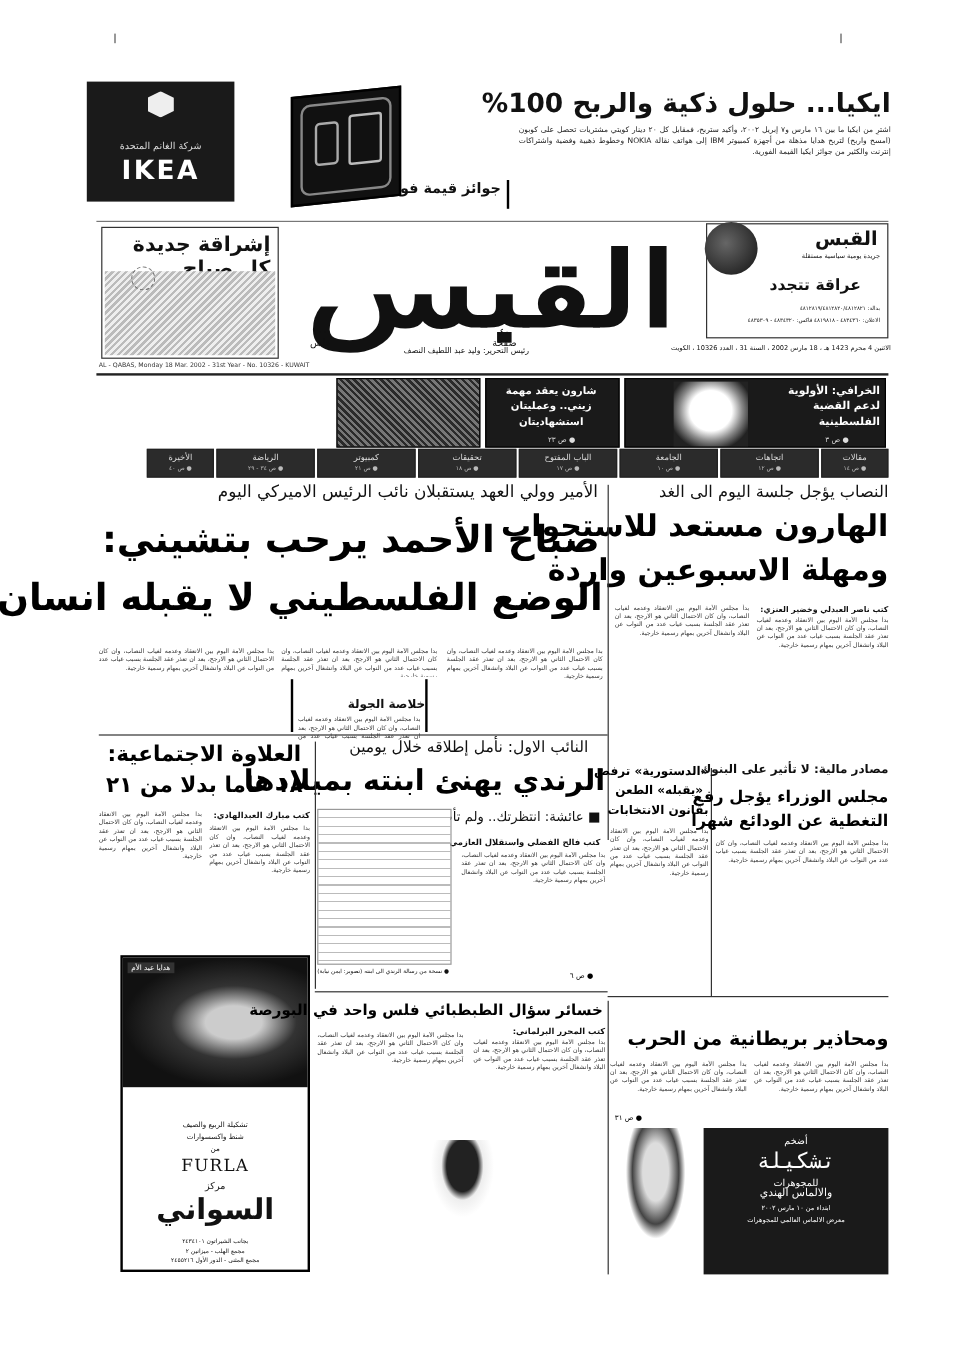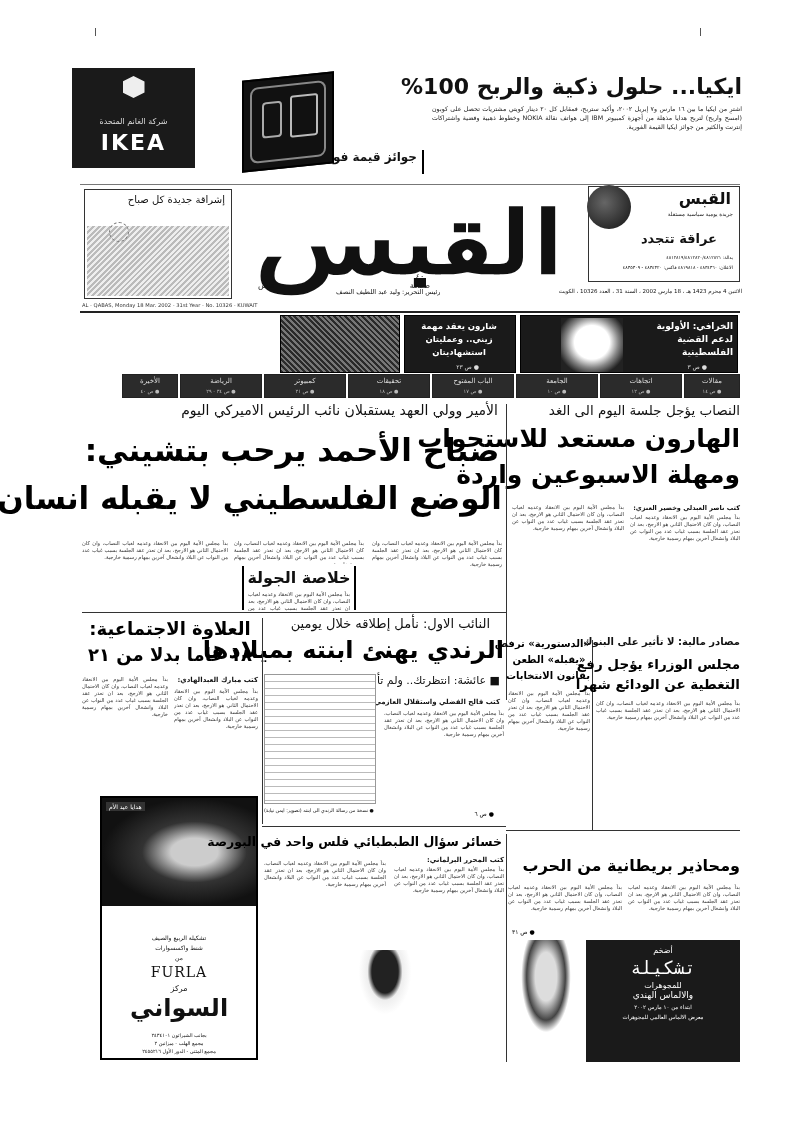--- a/index.html
+++ b/index.html
@@ -41,21 +41,21 @@
   <div class="abs dark" style="left:0;top:0;width:123px;height:100px;text-align:center">
     <div style="margin:8px auto 0;width:22px;height:22px;background:#eee;clip-path:polygon(50% 0,100% 25%,100% 75%,50% 100%,0 75%,0 25%)"></div>
     <div style="font-size:8px;margin-top:19px;color:#ddd">شركة الغانم المتحدة</div>
     <div style="font-size:22px;font-weight:bold;letter-spacing:2px;margin-top:4px;direction:ltr">IKEA</div>
   </div>
 </div>
 
 <div class="rule-h" style="left:80px;top:184px;width:660px;background:#777"></div>
 
 <div class="abs" style="left:84px;top:189px;width:148px;height:110px;border:1px solid #333">
-  <div class="abs" style="right:6px;top:4px;font-size:10px;font-weight:normal">إشراقة جديدة كل صباح</div>
+  <div class="abs" style="right:6px;top:4px;font-size:17px;font-weight:bold">إشراقة جديدة كل صباح</div>
   <div class="photo light" style="left:2px;top:36px;width:142px;height:70px"></div>
   <div class="abs" style="left:24px;top:32px;width:20px;height:20px;border:1px dashed #777;border-radius:50%"></div>
 </div>
 
 <div class="abs" style="left:250px;top:192px;width:320px;height:102px;display:flex;align-items:center;justify-content:center">
   <span style="font-family:'DejaVu Serif',serif;font-size:86px;font-weight:bold;line-height:1;letter-spacing:-2px;transform:scaleX(1.35);display:inline-block">القبس</span>
 </div>
 <div class="abs" style="left:258px;top:272px;text-align:center;font-size:8px">
   <div>١٠٠</div>
   <div>فلس</div>
@@ -110,21 +110,21 @@
 </div>
 <div class="rule-v" style="left:506px;top:404px;height:296px"></div>
 
 <div class="abs" style="left:82px;top:400px;width:420px;height:210px">
   <div class="abs sub" style="right:4px;top:2px;font-size:14px">الأمير وولي العهد يستقبلان نائب الرئيس الاميركي اليوم</div>
   <div class="abs hl" style="right:0;width:420px;top:80px;font-size:31px">الوضع الفلسطيني لا يقبله انسان</div>
   <div class="abs hl" style="right:0;width:420px;top:32px;font-size:31px">صباح الأحمد يرحب بتشيني:</div>
   <div class="abs body-text" style="right:0;top:140px;width:130px;height:68px">بدأ مجلس الأمة اليوم بين الانعقاد وعدمه لغياب النصاب، وان كان الاحتمال الثاني هو الارجح، بعد ان تعذر عقد الجلسة بسبب غياب عدد من النواب عن البلاد وانشغال آخرين بمهام رسمية خارجية.</div>
   <div class="abs body-text" style="right:138px;top:140px;width:130px;height:24px">بدأ مجلس الأمة اليوم بين الانعقاد وعدمه لغياب النصاب، وان كان الاحتمال الثاني هو الارجح، بعد ان تعذر عقد الجلسة بسبب غياب عدد من النواب عن البلاد وانشغال آخرين بمهام رسمية خارجية.</div>
   <div class="abs" style="right:146px;top:166px;width:114px;height:44px;border-right:2px solid #000;border-left:2px solid #000">
-    <div style="text-align:center;font-size:16px;font-weight:bold;margin-top:2px">خلاصة الجولة</div>
+    <div style="text-align:right;font-size:10px;font-weight:bold;margin-top:16px">خلاصة الجولة</div>
     <div class="body-text" style="height:20px;margin:4px 4px 0">بدأ مجلس الأمة اليوم بين الانعقاد وعدمه لغياب النصاب، وان كان الاحتمال الثاني هو الارجح، بعد ان تعذر عقد الجلسة بسبب غياب عدد من النواب عن البلاد وانشغال آخرين بمهام رسمية خارجية.</div>
   </div>
   <div class="abs body-text" style="left:0;top:140px;width:146px;height:68px">بدأ مجلس الأمة اليوم بين الانعقاد وعدمه لغياب النصاب، وان كان الاحتمال الثاني هو الارجح، بعد ان تعذر عقد الجلسة بسبب غياب عدد من النواب عن البلاد وانشغال آخرين بمهام رسمية خارجية.</div>
 </div>
 
 <div class="rule-h" style="left:82px;top:612px;width:424px"></div>
 
 <div class="abs" style="left:262px;top:614px;width:242px;height:210px">
   <div class="abs sub" style="right:14px;top:2px;font-size:13px">النائب الاول: نأمل إطلاقه خلال يومين</div>
   <div class="abs hl" style="right:0;top:22px;font-size:24px;width:242px">الرندي يهنئ ابنته بميلادها</div>

